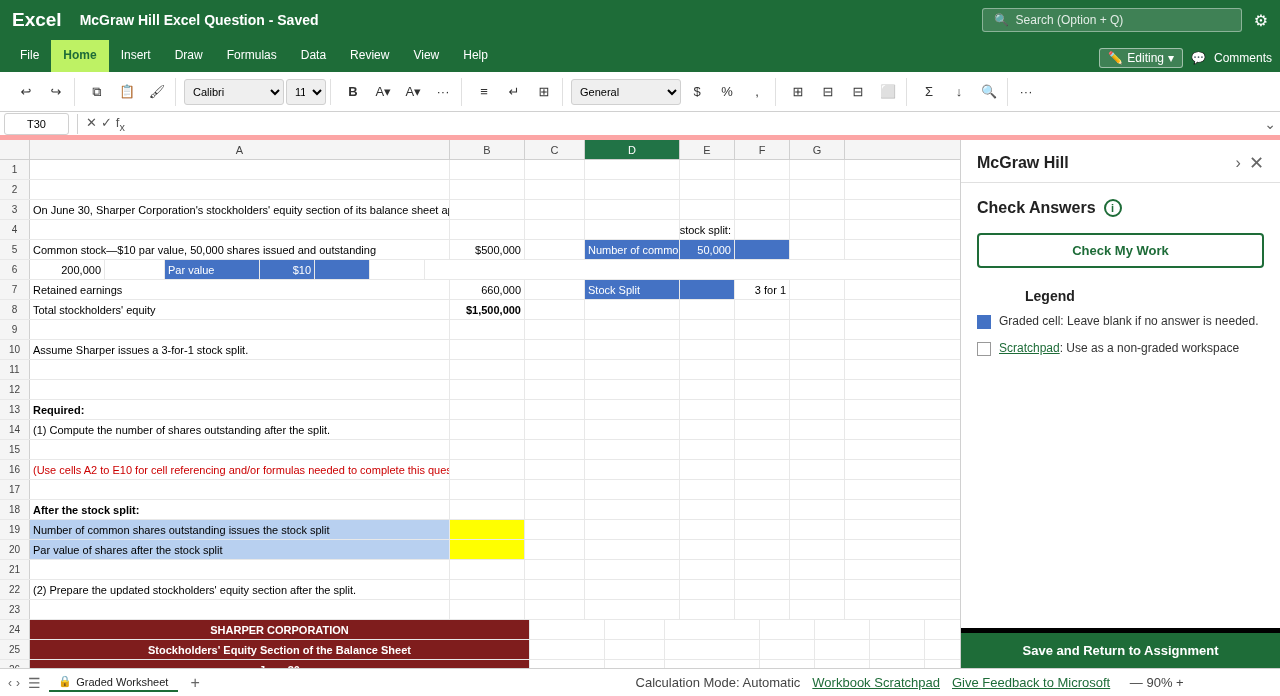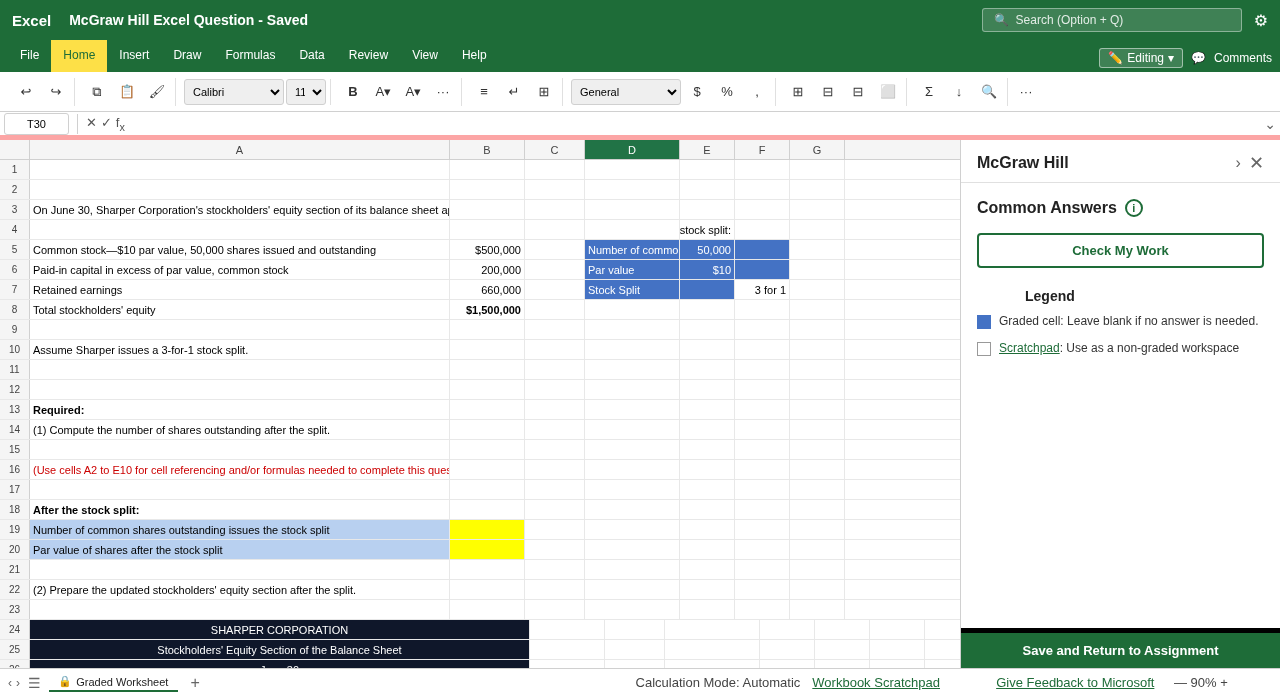--- a/index.html
+++ b/index.html
@@ -9,21 +9,21 @@
     .top-bar {
       background: #1e6c38;
       color: white;
       height: 40px;
       display: flex;
       align-items: center;
       padding: 0 12px;
       gap: 12px;
     }
     .top-bar-title { font-size: 14px; font-weight: 700; flex: 1; }
-    .top-bar-excel { font-weight: 700; font-size: 15px; margin-right: 6px; }
+    .top-bar-excel { font-weight: 700; font-size: 19px; margin-right: 6px; }
     .top-bar-search {
       background: rgba(255,255,255,0.15);
       border: 1px solid rgba(255,255,255,0.4);
       border-radius: 3px;
       color: rgba(255,255,255,0.85);
       padding: 4px 12px;
       width: 260px;
       font-size: 12px;
       display: flex;
       align-items: center;
@@ -43,23 +43,23 @@
       color: white;
       padding: 6px 12px;
       font-size: 12px;
       cursor: pointer;
       border-bottom: 2px solid transparent;
       height: 32px;
       display: flex;
       align-items: center;
     }
     .ribbon-tab.active {
-      background: #fde047;
+      background: #bef264;
       color: #1e6c38;
-      font-weight: 400;
+      font-weight: 700;
     }
     .ribbon-right {
       margin-left: auto;
       display: flex;
       align-items: center;
       gap: 8px;
       color: white;
       font-size: 12px;
       padding-bottom: 4px;
     }
@@ -224,21 +224,21 @@
       border-right: 1px solid #e8e8e8;
       font-size: 11px;
       padding: 0 3px;
       display: flex;
       align-items: center;
       overflow: hidden;
       white-space: nowrap;
     }
     .cell.blue-bg { background: #4472c4; color: white; }
     .cell.yellow-bg { background: #ffff00; }
-    .cell.header-blue { background: #0f172a; color: white; font-weight: normal; text-align: center; justify-content: center; }
+    .cell.header-blue { background: #7f1d1d; color: white; font-weight: bold; text-align: center; justify-content: center; }
     .cell.bold { font-weight: bold; }
     .cell.right { justify-content: flex-end; text-align: right; }
     .cell.red-text { color: #c00; }
 
     
     .cA { width: 420px; min-width: 420px; }
     .cB { width: 75px; min-width: 75px; }
     .cC { width: 60px; min-width: 60px; }
     .cD { width: 95px; min-width: 95px; }
     .cE { width: 55px; min-width: 55px; }
@@ -538,21 +538,20 @@
           <div class="cell cB right">$500,000</div>
           <div class="cell cC"></div>
           <div class="cell cD blue-bg">Number of common shares outstanding</div>
           <div class="cell cE right blue-bg">50,000</div>
           <div class="cell cF blue-bg"></div>
           <div class="cell cG"></div>
         </div>
 
       <div class="sheet-row">
           <div class="row-num">6</div>
-          <div class="cell cA">Paid-in capital in excess of par value, common stock</div>
           <div class="cell cB right">200,000</div>
           <div class="cell cC"></div>
           <div class="cell cD blue-bg">Par value</div>
           <div class="cell cE right blue-bg">$10</div>
           <div class="cell cF blue-bg"></div>
           <div class="cell cG"></div>
         </div>
 
       <div class="sheet-row">
           <div class="row-num">7</div>
@@ -780,21 +779,21 @@
   <div class="mh-panel">
     <div class="mh-header">
       <span class="mh-title">McGraw Hill</span>
       <div style="display:flex;gap:8px;align-items:center;">
         <span class="mh-expand">›</span>
         <span class="mh-close">✕</span>
       </div>
     </div>
     <div class="mh-body">
       <div class="check-answers-row">
-        <span class="check-answers-label">Common Answers</span>
+        <span class="check-answers-label">Check Answers</span>
         <div class="info-icon">i</div>
       </div>
       <button class="check-my-work-btn">Check My Work</button>
       <div class="legend-title">Legend</div>
       <div class="legend-item">
         <div class="legend-box-graded"></div>
         <span>Graded cell: Leave blank if no answer is needed.</span>
       </div>
       <div class="legend-item">
         <div class="legend-box-scratch"></div>
@@ -816,18 +815,18 @@
   </div>
   <span style="color:#666;font-size:14px;">☰</span>
   <div class="sheet-tab">
     <span>🔒</span>
     <span>Graded Worksheet</span>
   </div>
   <span class="add-sheet">+</span>
   <div class="status-bar-right">
     <span>Calculation Mode: Automatic</span>
     <span style="color:#1e6c38;text-decoration:underline;">Workbook Scratchpad</span>
-    <div style="width:320px;text-align:center;">
+    <div style="width:320px;text-align:left;">
       <span style="color:#1e6c38;text-decoration:underline;">Give Feedback to Microsoft</span>
       <span style="margin-left:16px;">— 90% +</span>
     </div>
   </div>
 </div>
 
 </body></html>

